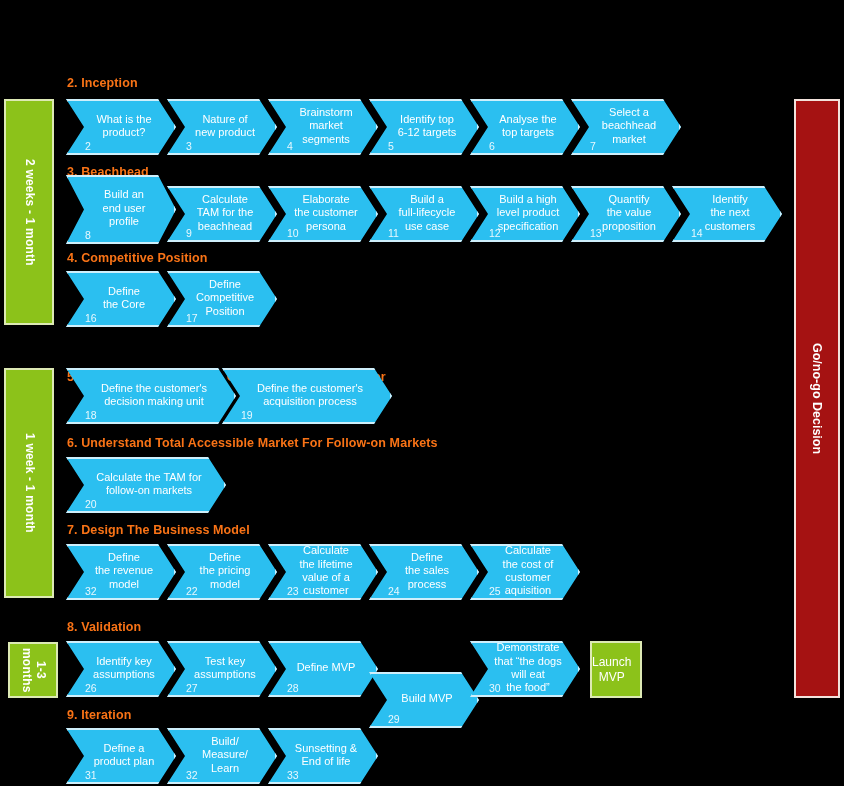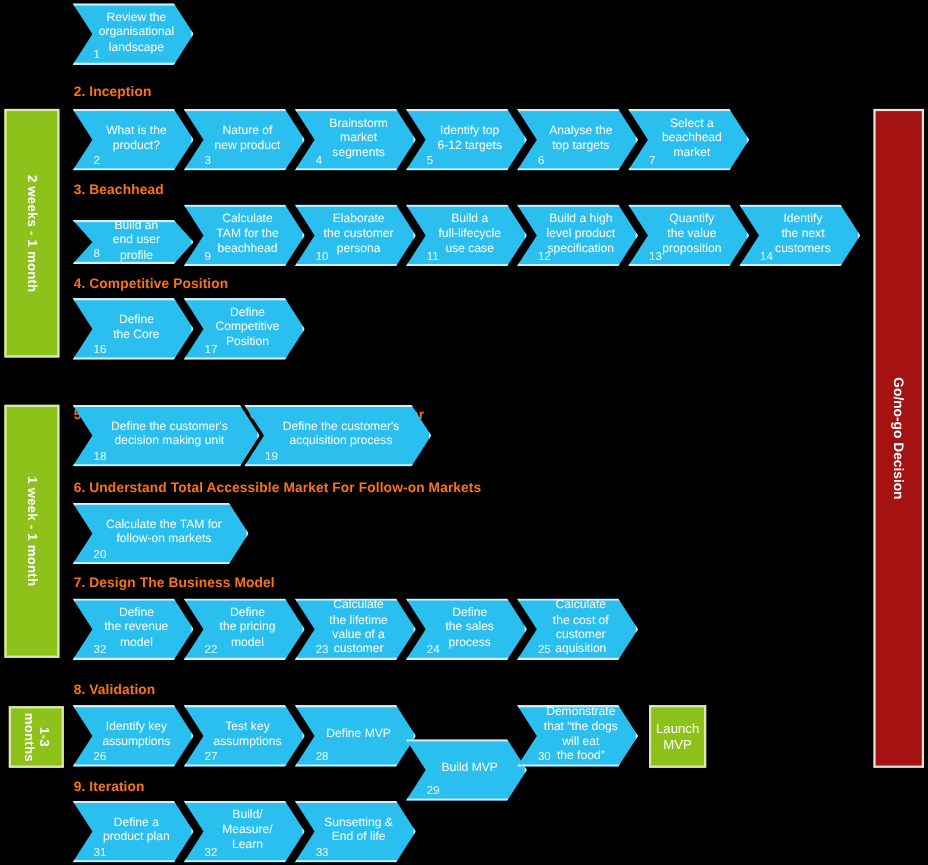--- a/index.html
+++ b/index.html
@@ -115,21 +115,21 @@
     background: #8CC21A;
     border: 2px solid #DDE9B4;
     box-sizing: border-box;
     color: #FFFFFF;
     font-size: 12px;
     line-height: 1.25;
     text-align: center;
     white-space: pre-line;
     display: flex;
     align-items: center;
-    justify-content: center;
+    justify-content: flex-start;
   }
 </style>
 </head>
 <body>
 
 <div id="canvas">
 
   <div class="phase-bar" id="phase-0" style="left:4px; top:99px; width:50px; height:226px;">
     <span class="vtext">2 weeks - 1 month</span>
   </div>
@@ -140,26 +140,20 @@
 
   <div class="phase-bar two-line" id="phase-2" style="left:8px; top:642px; width:50px; height:56px;">
     <span class="vtext">1-3
 months</span>
   </div>
 
   <div id="decision-bar" style="left:794px; top:99px; width:46px; height:599px;">
     <span class="vtext">Go/no-go Decision</span>
   </div>
 
-  <div class="chevron" style="left:66px; top:3px; width:110px; height:56px;">
-    <span class="ch-label">Review the
-organisational
-landscape</span>
-    <span class="ch-num">1</span>
-  </div>
 
   <div class="section-title" style="left:67px; top:76px;">2. Inception</div>
   <div class="chevron" style="left:66px; top:99px; width:110px; height:56px;">
     <span class="ch-label">What is the
 product?</span>
     <span class="ch-num">2</span>
   </div>
   <div class="chevron" style="left:167px; top:99px; width:110px; height:56px;">
     <span class="ch-label">Nature of
 new product</span>
@@ -182,21 +176,21 @@
     <span class="ch-num">6</span>
   </div>
   <div class="chevron" style="left:571px; top:99px; width:110px; height:56px;">
     <span class="ch-label">Select a
 beachhead
 market</span>
     <span class="ch-num">7</span>
   </div>
 
   <div class="section-title" style="left:67px; top:165px;">3. Beachhead</div>
-  <div class="chevron" style="left:66px; top:200px; width:110px; height:40px;">
+  <div class="chevron" style="left:66px; top:175px; width:110px; height:69px;">
     <span class="ch-label">Build an
 end user
 profile</span>
     <span class="ch-num">8</span>
   </div>
   <div class="chevron" style="left:167px; top:186px; width:110px; height:56px;">
     <span class="ch-label">Calculate
 TAM for the
 beachhead</span>
     <span class="ch-num">9</span>

